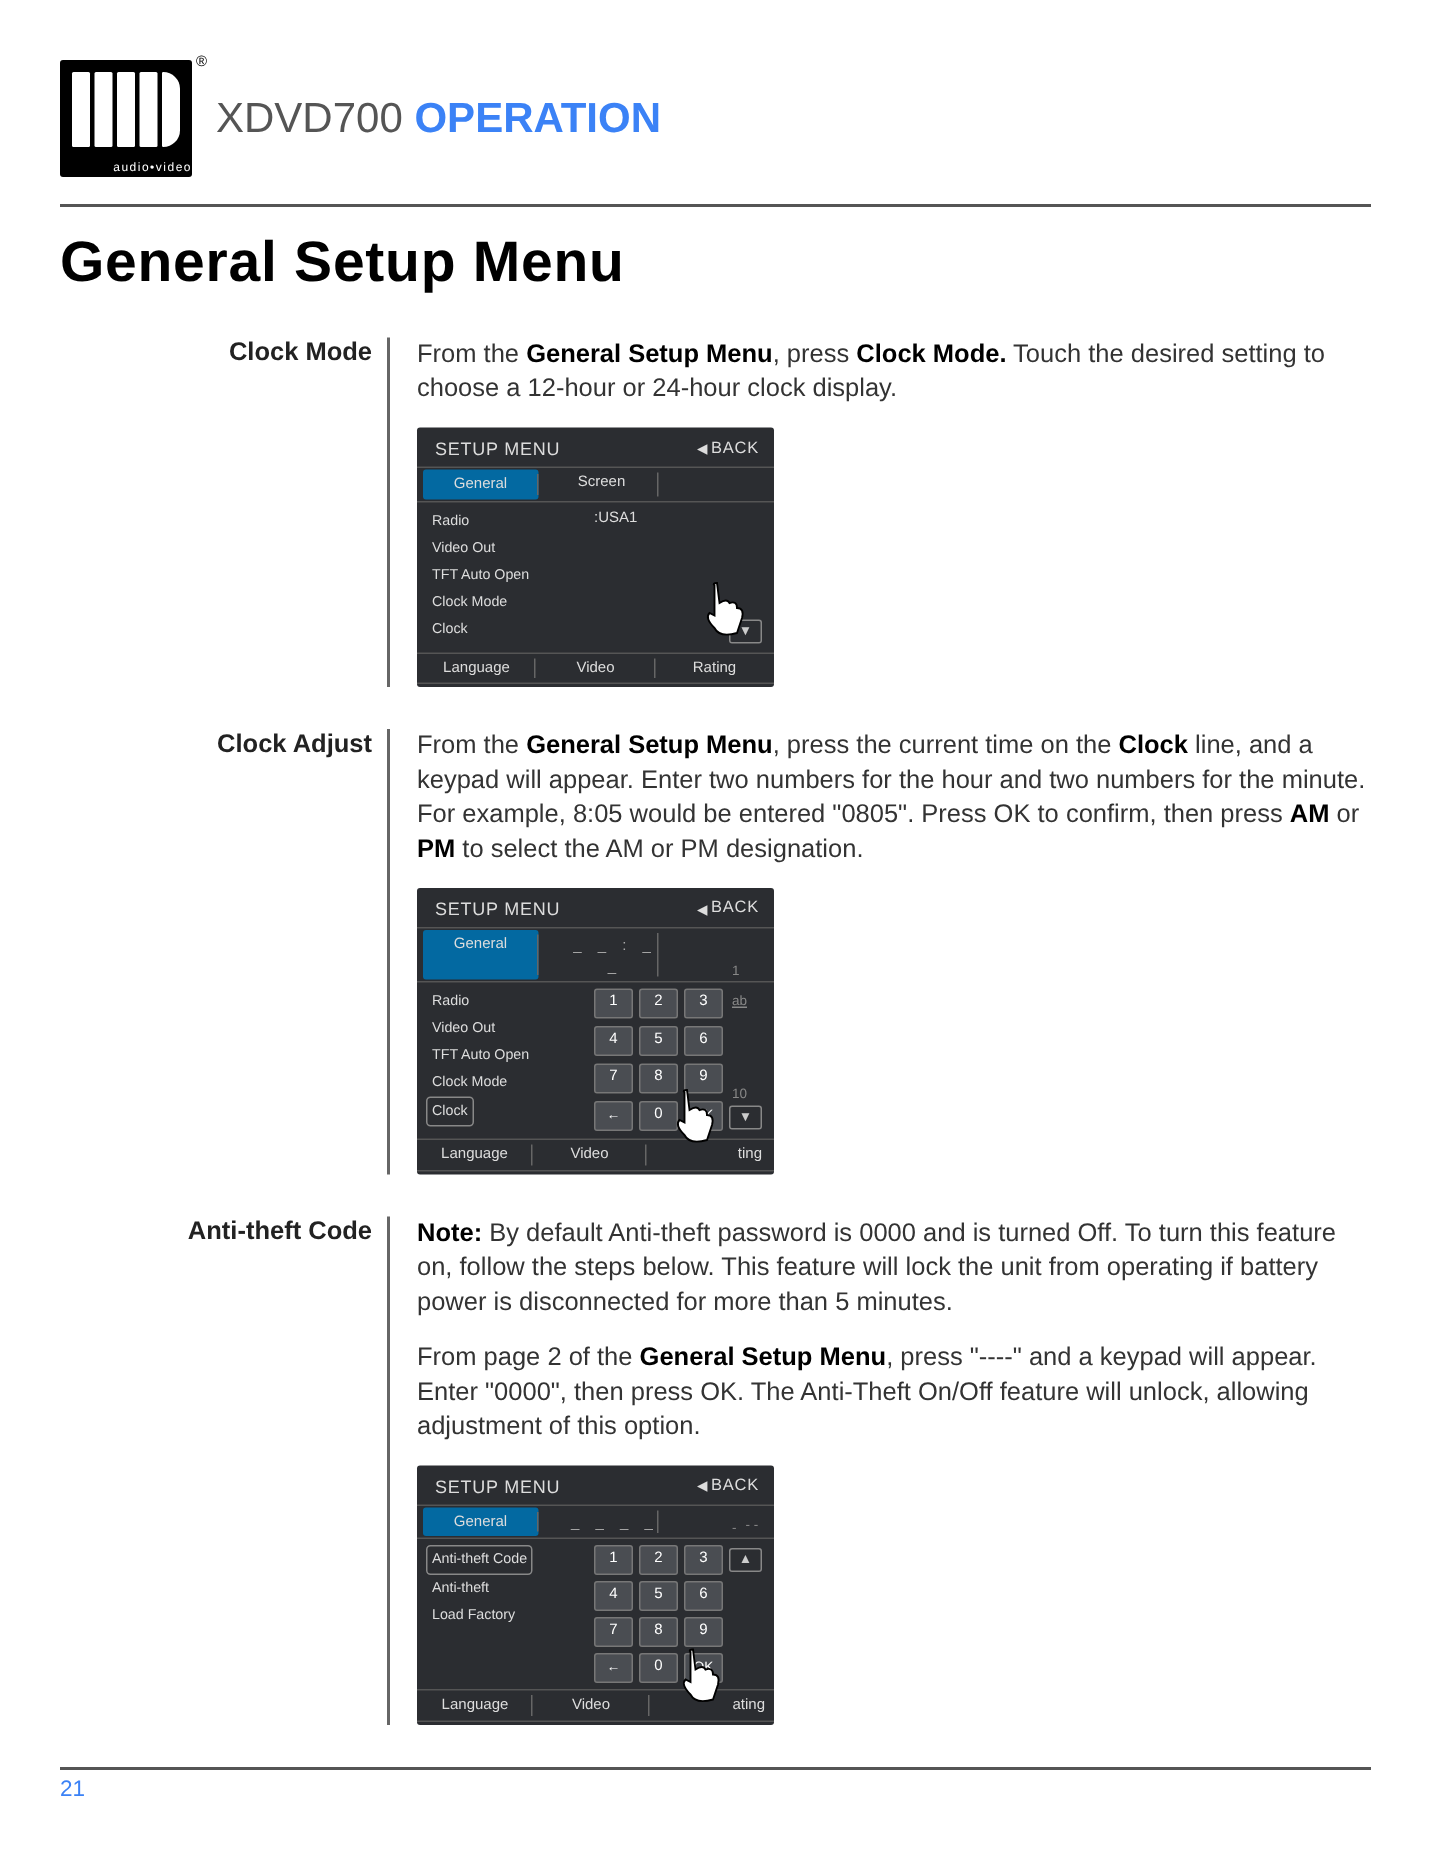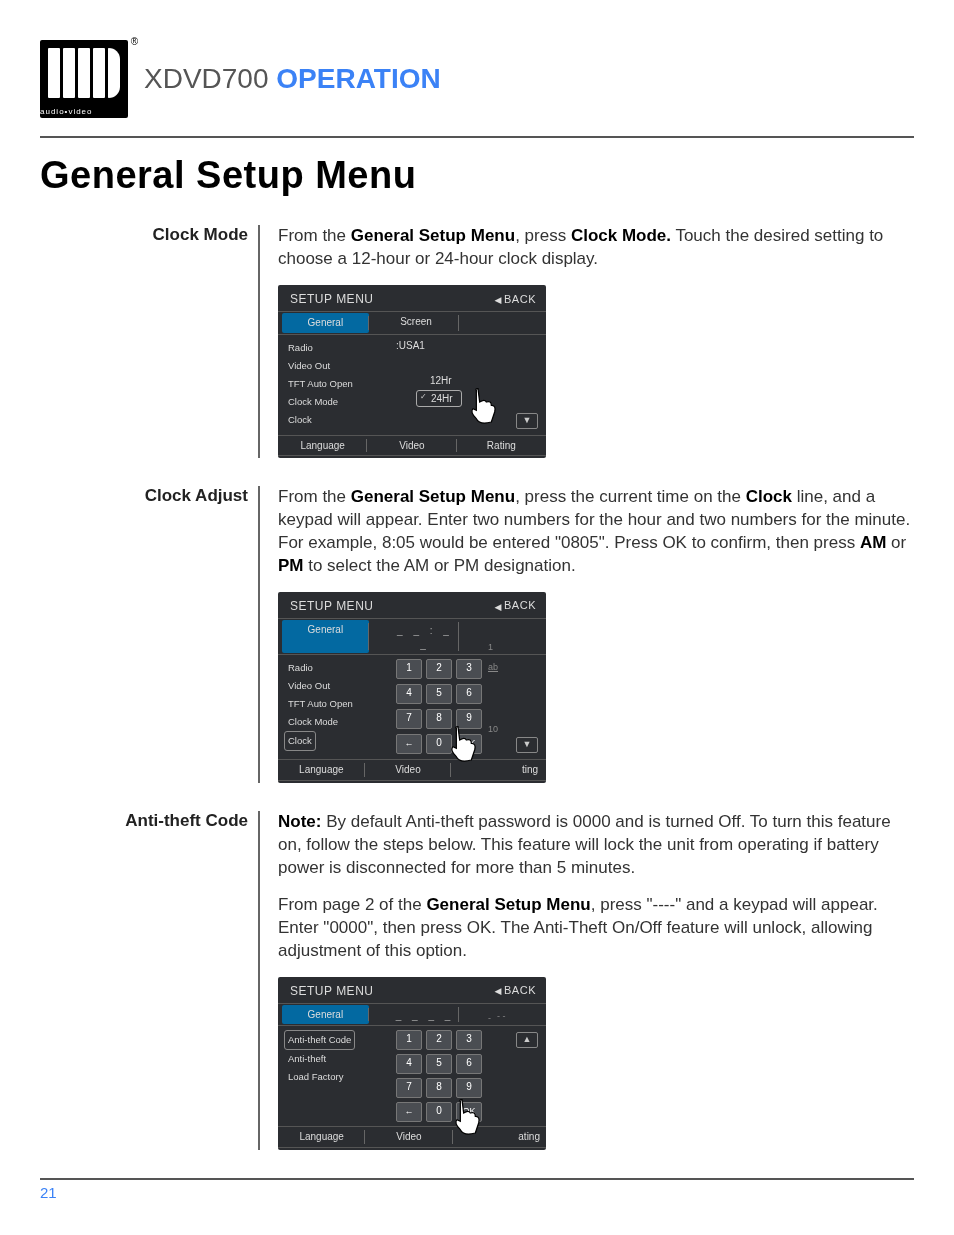--- a/index.html
+++ b/index.html
@@ -47,21 +47,21 @@
   }
   .logo-bar.curved {
     border-top-right-radius: 14px;
     border-bottom-right-radius: 14px;
   }
   .logo-sub {
     position: absolute;
     bottom: 2px;
     left: 0;
     right: 0;
-    text-align: left;
+    text-align: right;
     color: #fff;
     font-size: 8px;
     letter-spacing: 1px;
   }
   .product-title {
     font-size: 28px;
     font-weight: 400;
     color: #555;
   }
   .product-title .bold {
@@ -103,21 +103,21 @@
   }
   .sec-body b {
     font-weight: 700;
     color: #000;
   }
   .sec-body p {
     margin: 0 0 14px 0;
   }
   
   .screenshot {
-    width: 268px;
+    width: 238px;
     background: #2b2d31;
     border-radius: 2px;
     font-size: 11px;
     color: #ddd;
     margin-top: 6px;
     position: relative;
     padding-bottom: 2px;
   }
   .ss-title {
     display: flex;
@@ -321,24 +321,20 @@
       <div class="ss-body">
         <div class="ss-left">
           <div>Radio</div>
           <div>Video Out</div>
           <div>TFT Auto Open</div>
           <div>Clock Mode</div>
           <div>Clock</div>
         </div>
         <div class="ss-right">
           <div>:USA1</div>
-          <div class="clock-opts">
-            <div style="margin-bottom:2px;padding-left:14px;">12Hr</div>
-            <div class="opt-box">24Hr</div>
-          </div>
           <div class="arrow-btn arrow-down">▼</div>
           <div class="hand" style="left:78px; top:52px;">
             <svg viewBox="0 0 40 48">
                 <path d="M12 4 Q10 2 14 2 L16 18 Q22 14 24 18 Q30 16 30 22 Q36 22 34 30 L30 42 Q16 46 12 38 Q4 30 8 26 L12 28 Z" fill="#fff" stroke="#000" stroke-width="1.5"></path>
               </svg>
           </div>
         </div>
       </div>
       <div class="ss-tabs">
         <div class="ss-tab">Language</div>

